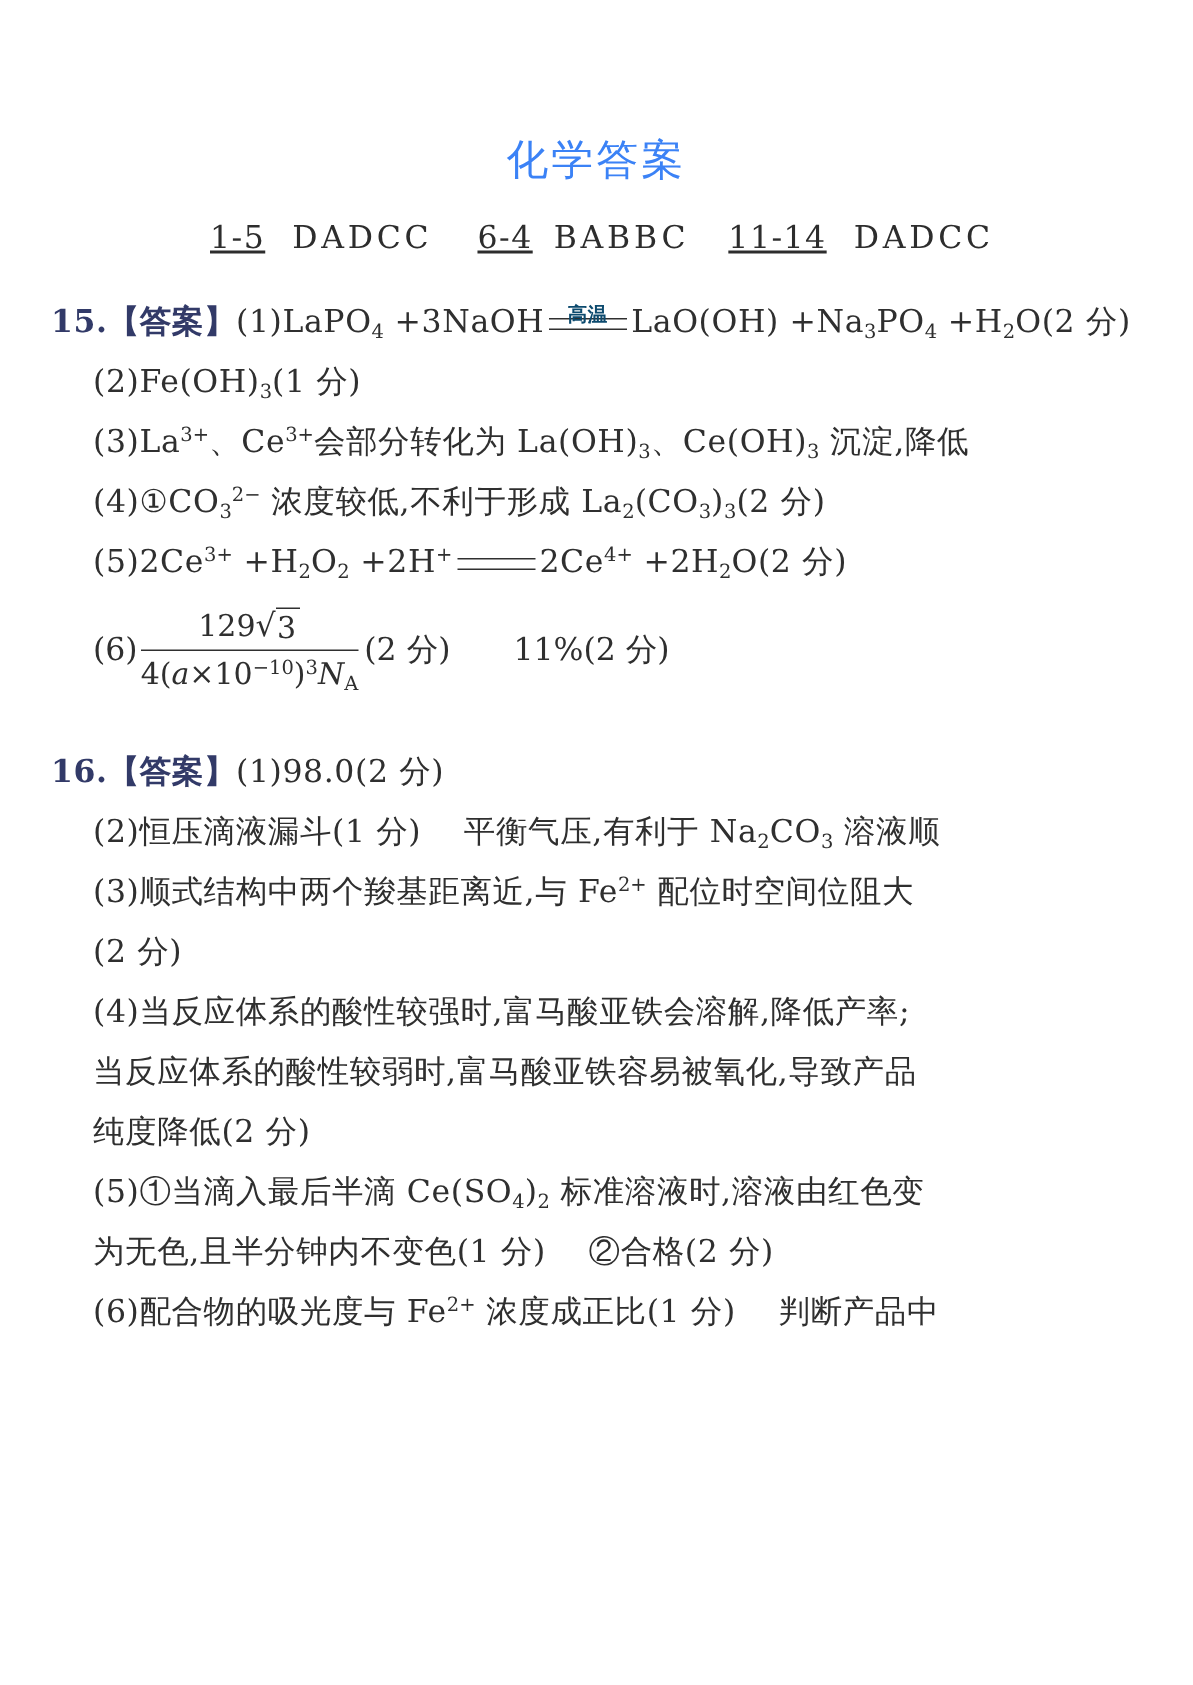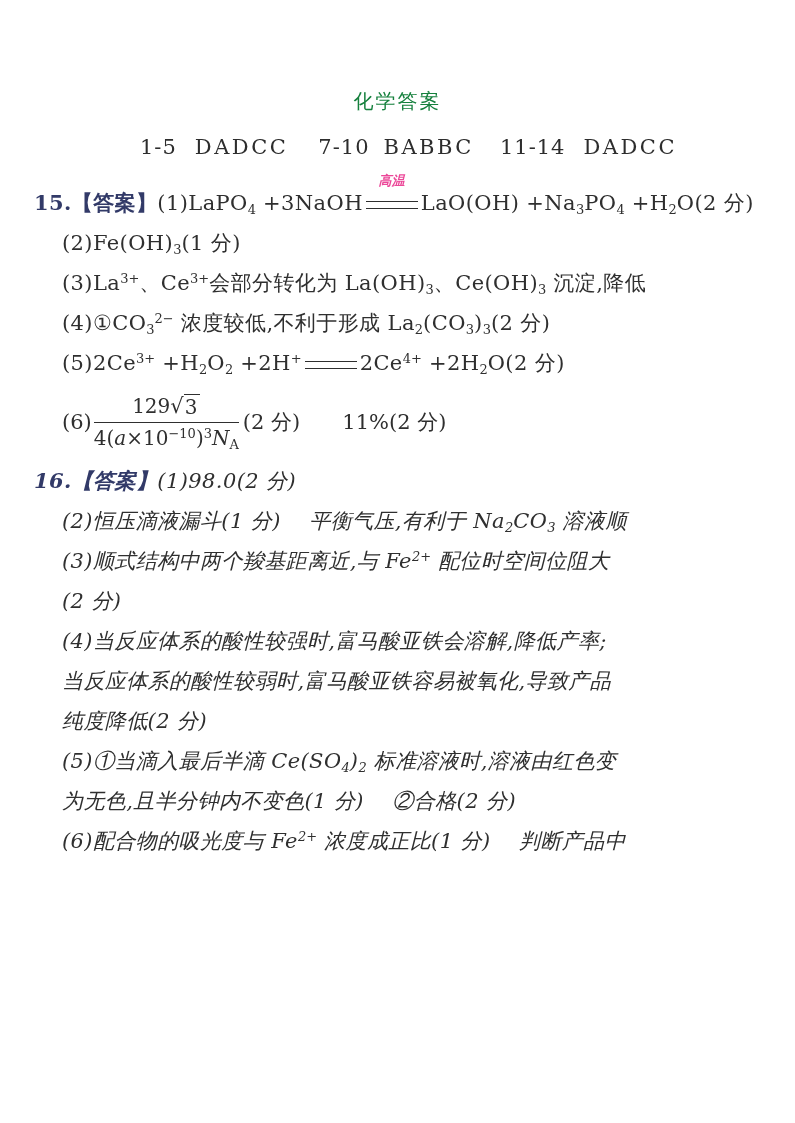--- a/index.html
+++ b/index.html
@@ -5,51 +5,51 @@
   html,body{margin:0;padding:0;}
   body{
     width:795px;height:1123px;overflow:hidden;
     background:#ffffff;
     font-family:"DejaVu Serif","Liberation Serif",serif;
     color:#2f2f2f;
   }
   .page{width:795px;height:1123px;box-sizing:border-box;padding-top:88px;position:relative;}
   .title{
     margin:0 0 14px 0;text-align:center;
-    font-size:20px;font-weight:400;letter-spacing:2px;color:#15803d;
+    font-size:28px;font-weight:400;letter-spacing:2px;color:#3b82f6;
   }
   .choices{
     margin:20px 0 0 140px;font-size:21px;color:#2d2d2d;white-space:pre;
     letter-spacing:1px;
   }
-  .choices .rng{letter-spacing:1px;}
+  .choices .rng{letter-spacing:1px;text-decoration:underline;}
   .choices .lt{letter-spacing:2.5px;}
   .g18{display:inline-block;width:18px;}
   .g30{display:inline-block;width:30px;}
   .g14{display:inline-block;width:14px;}
   .g26{display:inline-block;width:26px;}
   .question{padding-left:62px;font-size:21px;color:#2f2f2f;}
   .q15{margin-top:24px;}
-  .q16{font-style:italic;}
+  .q16{margin-top:22px;}
   .line{line-height:40px;white-space:pre;letter-spacing:0.4px;}
   .head{margin-left:-28px;}
   .qnum,.qlabel{color:#323a68;font-weight:700;}
   sup{font-size:13px;line-height:0;vertical-align:7px;letter-spacing:0;}
   sub{font-size:13px;line-height:0;vertical-align:-4px;letter-spacing:0;}
   i{font-style:italic;}
   .dbl{
     display:inline-block;width:52px;height:8px;box-sizing:border-box;
     border-top:1.6px solid #2f2f2f;border-bottom:1.6px solid #2f2f2f;
     vertical-align:middle;margin:0 3px;
   }
   .eqcond{display:inline-block;position:relative;vertical-align:middle;margin:0 3px;}
   .eqcond .dbl{margin:0;display:block;}
   .cond{
-    position:absolute;bottom:19px;left:50%;transform:translateX(-50%);
-    font-size:13px;font-weight:600;line-height:1.3;white-space:nowrap;color:#ec4899;font-style:italic;
+    position:absolute;bottom:0;left:50%;transform:translateX(-50%);
+    font-size:13px;font-weight:600;line-height:1.3;white-space:nowrap;color:#0c4a6e;
   }
   .fracline{display:flex;align-items:center;height:78px;line-height:normal;}
   .fracline > span{white-space:pre;}
   .frac{
     display:inline-block;text-align:center;vertical-align:middle;
     margin:0 4px 0 2px;font-size:20px;line-height:1.2;
   }
   .frac .num{display:block;border-bottom:1.7px solid #2f2f2f;padding:0 12px 3px 12px;}
   .frac .den{display:block;padding-top:3px;}
   .sqrt{font-size:21px;}
@@ -59,21 +59,21 @@
   }
   .gap42{display:inline-block;width:42px;}
 </style>
 </head>
 <body>
 
 <div class="page">
 
   <h1 class="title">化学答案</h1>
 
-  <div class="choices"><span class="rng">1-5</span><span class="g18"></span><span class="lt">DADCC</span><span class="g30"></span><span class="rng">7-10</span><span class="g14"></span><span class="lt">BABBC</span><span class="g26"></span><span class="rng">11-14</span><span class="g18"></span><span class="lt">DADCC</span></div>
+  <div class="choices"><span class="rng">1-5</span><span class="g18"></span><span class="lt">DADCC</span><span class="g30"></span><span class="rng">6-4</span><span class="g14"></span><span class="lt">BABBC</span><span class="g26"></span><span class="rng">11-14</span><span class="g18"></span><span class="lt">DADCC</span></div>
 
   <section class="question q15">
     <div class="line head"><span class="qnum">15.</span><span class="qlabel">【答案】</span><span>(1)LaPO<sub>4</sub> +3NaOH</span><span class="eqcond"><span class="cond">高温</span><span class="dbl"></span></span><span>LaO(OH) +Na<sub>3</sub>PO<sub>4</sub> +H<sub>2</sub>O(2 分)</span></div>
     <div class="line">(2)Fe(OH)<sub>3</sub>(1 分)</div>
     <div class="line">(3)La<sup>3+</sup>、Ce<sup>3+</sup>会部分转化为 La(OH)<sub>3</sub>、Ce(OH)<sub>3</sub> 沉淀,降低</div>
     <div class="line">(4)①CO<sub>3</sub><sup>2−</sup> 浓度较低,不利于形成 La<sub>2</sub>(CO<sub>3</sub>)<sub>3</sub>(2 分)</div>
     <div class="line"><span>(5)2Ce<sup>3+</sup> +H<sub>2</sub>O<sub>2</sub> +2H<sup>+</sup></span><span class="dbl"></span><span>2Ce<sup>4+</sup> +2H<sub>2</sub>O(2 分)</span></div>
     <div class="fracline">
         <span>(6)</span>
         <span class="frac"><span class="num"><span>129</span><span class="sqrt">√</span><span class="radicand">3</span></span><span class="den">4(<i>a</i>×10<sup>−10</sup>)<sup>3</sup><i>N</i><sub>A</sub></span></span>

